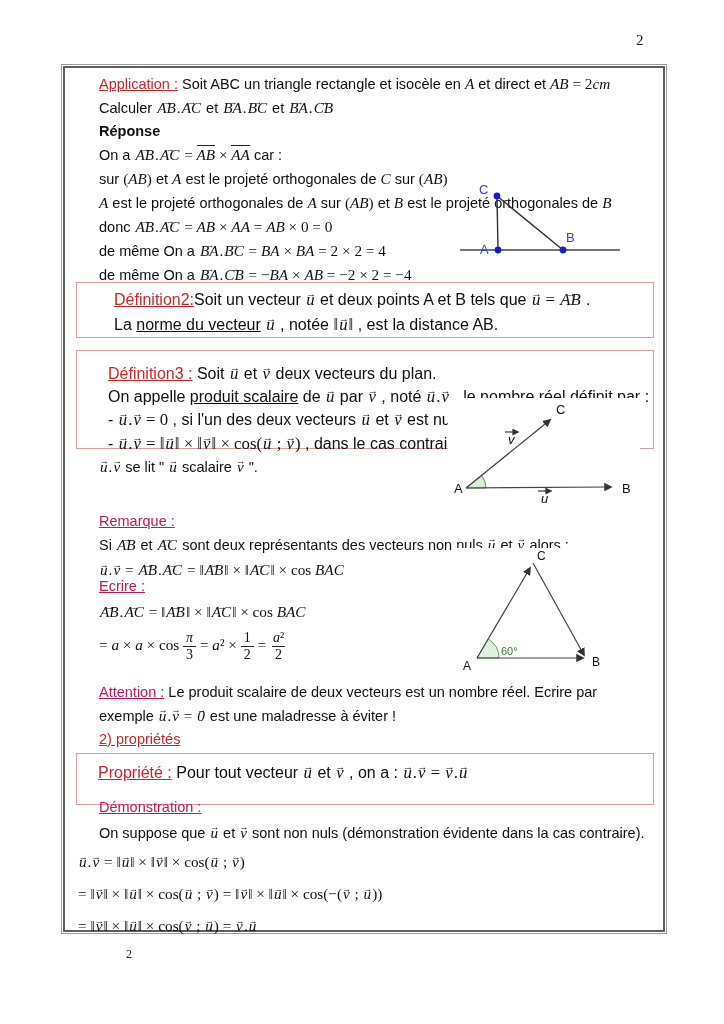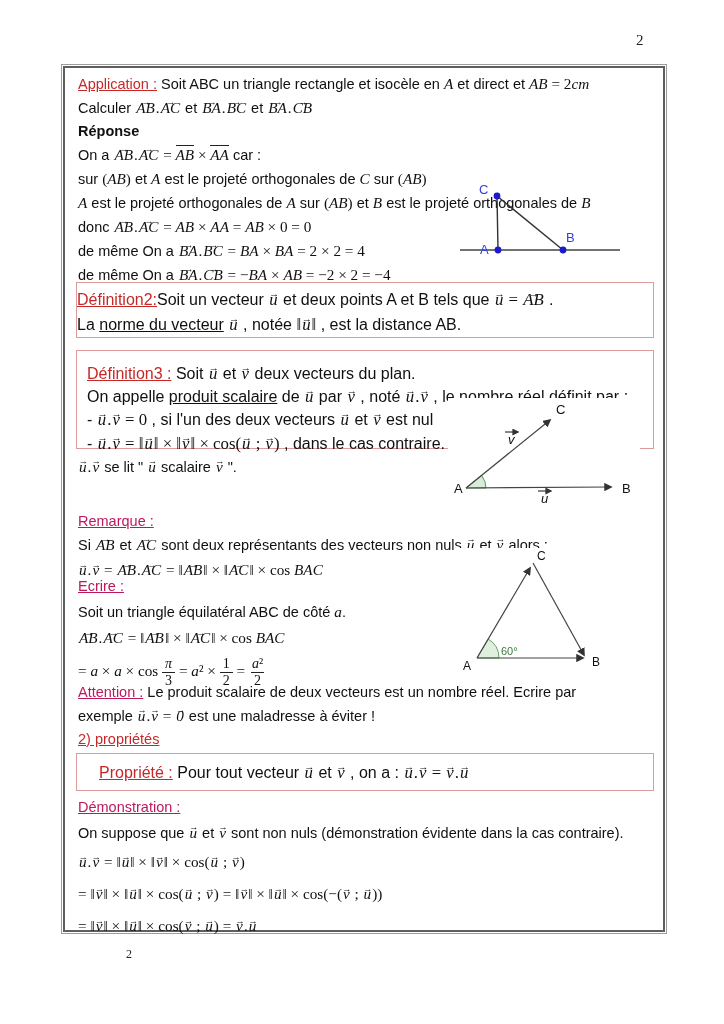--- a/index.html
+++ b/index.html
@@ -4,21 +4,21 @@
 <style>
   html,body{margin:0;padding:0;background:#ffffff;}
   .page{position:relative;width:724px;height:1024px;background:#fff;overflow:hidden;
         font-family:"Liberation Sans","DejaVu Sans",sans-serif;color:#101010;}
   .pagenum{position:absolute;font-family:"Liberation Serif","DejaVu Serif",serif;color:#222;}
   .pagenum.top{left:636px;top:32px;font-size:15px;}
   .pagenum.bottom{left:126px;top:947px;font-size:12px;}
   .frame{position:absolute;left:63px;top:66px;width:598px;height:862px;
          border:2px solid #5f5f5f;outline:1px solid #9c9c9c;outline-offset:1px;}
   .sec{position:absolute;left:78px;width:578px;font-size:14.5px;}
-  .ln{line-height:23px;white-space:nowrap;}
+  .ln{line-height:23px;white-space:nowrap;margin-left:21px;}
   .hr{color:#c62828;text-decoration:underline;}
   .hb{color:#be185d;text-decoration:underline;}
   .bold{font-weight:bold;}
   .rbox{position:absolute;border:1px solid #dc9a9a;background:#fff;box-sizing:border-box;}
   .math{font-family:"Liberation Serif","DejaVu Serif",serif;font-size:1.05em;}
   .ma{font-family:"Liberation Serif","DejaVu Serif",serif;font-style:italic;font-size:1.05em;}
   .mit{font-style:italic;}
   .und{text-decoration:underline;}
   .vec{position:relative;display:inline-block;font-style:italic;padding:0 1px;}
   .vec::before{content:"\2192";position:absolute;top:-0.60em;left:0;width:100%;
@@ -59,21 +59,21 @@
       <line x1="45" y1="16" x2="111" y2="70" stroke="#333" stroke-width="1.4"></line>
       <circle cx="46" cy="70" r="3.4" fill="#1a1acb"></circle>
       <circle cx="45" cy="16" r="3.4" fill="#1a1acb"></circle>
       <circle cx="111" cy="70" r="3.4" fill="#1a1acb"></circle>
       <text x="28" y="74" font-size="13" fill="#3344cc">A</text>
       <text x="27" y="14" font-size="13" fill="#3344cc">C</text>
       <text x="114" y="62" font-size="13" fill="#3344cc">B</text>
     </svg>
   </div>
 
-  <div class="rbox" style="left:76px;top:282px;width:578px;height:56px;padding:4px 0">
+  <div class="rbox" style="left:76px;top:282px;width:578px;height:56px;padding:4px 16px">
     <div class="ln" style="line-height:25px"><span class="hr">Définition2:</span><span>Soit un vecteur <span class="math"><span class="vec">u</span></span>  et deux points A et B tels que  <span class="math"><span class="vec">u</span> = <span class="vec">AB</span></span> .</span></div>
     <div class="ln" style="line-height:25px">La <span class="und">norme du vecteur</span> <span class="math"><span class="vec">u</span></span> , notée  <span class="math">‖<span class="vec">u</span>‖</span> , est la distance AB.</div>
   </div>
 
   <div class="rbox" style="left:76px;top:350px;width:578px;height:99px;padding:11px 10px">
     <div class="ln"><span class="hr">Définition3 :</span><span> Soit <span class="math"><span class="vec">u</span></span>  et <span class="math"><span class="vec">v</span></span>  deux vecteurs du plan.</span></div>
     <div class="ln">On appelle <span class="und">produit scalaire</span> de <span class="math"><span class="vec">u</span></span>  par <span class="math"><span class="vec">v</span></span> , noté  <span class="math"><span class="vec">u</span>.<span class="vec">v</span></span> , le nombre réel définit par :</div>
     <div class="ln">-  <span class="math"><span class="vec">u</span>.<span class="vec">v</span> = 0</span> , si l'un des deux vecteurs <span class="math"><span class="vec">u</span></span>  et <span class="math"><span class="vec">v</span></span>  est nul</div>
     <div class="ln" style="line-height:26px">-  <span class="math"><span class="vec">u</span>.<span class="vec">v</span> = ‖<span class="vec">u</span>‖ × ‖<span class="vec">v</span>‖ × cos(<span class="vec">u</span> ; <span class="vec">v</span>)</span> , dans le cas contraire.</div>
   </div>
@@ -102,21 +102,20 @@
   </div>
 
   <div class="sec" style="top:510px">
     <div class="ln"><span class="hb">Remarque :</span></div>
     <div class="ln">Si <span class="math"><span class="vec">AB</span></span>  et <span class="math"><span class="vec">AC</span></span>  sont deux représentants des vecteurs non nuls <span class="math"><span class="vec">u</span></span>  et <span class="math"><span class="vec">v</span></span>  alors :</div>
     <div class="ln" style="line-height:26px"><span class="math"><span class="vec">u</span>.<span class="vec">v</span> = <span class="vec">AB</span>.<span class="vec">AC</span> = ‖<span class="vec">AB</span>‖ × ‖<span class="vec">AC</span>‖ × cos <span class="mit">BAC</span></span></div>
   </div>
 
   <div class="sec" style="top:574px">
     <div class="ln" style="line-height:25px"><span class="hb">Ecrire :</span></div>
-    <div class="ln" style="line-height:25px">Soit un triangle équilatéral ABC de côté <span class="ma">a</span>.</div>
     <div class="ln" style="line-height:26px"><span class="math"><span class="vec">AB</span>.<span class="vec">AC</span> = ‖<span class="vec">AB</span>‖ × ‖<span class="vec">AC</span>‖ × cos <span class="mit">BAC</span></span></div>
     <div class="ln" style="line-height:40px"><span class="math">= <span class="mit">a</span> × <span class="mit">a</span> × cos <span class="frac">
             <span class="ft"><span class="mit">π</span></span>
             <span class="fb">3</span>
           </span> = <span class="mit">a</span>² × <span class="frac">
             <span class="ft">1</span>
             <span class="fb">2</span>
           </span> = <span class="frac">
             <span class="ft"><span class="mit">a</span>²</span>
             <span class="fb">2</span>
@@ -141,21 +140,21 @@
       <text x="46" y="107" font-size="11" fill="#3a7a3a">60°</text>
     </svg>
   </div>
 
   <div class="sec" style="top:681px">
     <div class="ln"><span class="hb">Attention :</span><span> Le produit scalaire de deux vecteurs est un nombre réel. Ecrire par</span></div>
     <div class="ln">exemple  <span class="math"><span class="vec">u</span>.<span class="vec">v</span> = <span class="vec">0</span></span>  est une maladresse à éviter !</div>
     <div class="ln"><span class="hr">2) propriétés</span></div>
   </div>
 
-  <div class="rbox" style="left:76px;top:753px;width:578px;height:38px;padding:7px 22px">
+  <div class="rbox" style="left:76px;top:753px;width:578px;height:52px;padding:7px 0">
     <div class="ln"><span class="hr">Propriété :</span><span> Pour tout vecteur <span class="math"><span class="vec">u</span></span>  et <span class="math"><span class="vec">v</span></span> , on a :  <span class="math"><span class="vec">u</span>.<span class="vec">v</span> = <span class="vec">v</span>.<span class="vec">u</span></span></span></div>
   </div>
 
   <div class="sec" style="top:795px">
     <div class="ln" style="line-height:25px"><span class="hb">Démonstration :</span></div>
     <div class="ln" style="line-height:25px">On suppose que <span class="math"><span class="vec">u</span></span>  et <span class="math"><span class="vec">v</span></span>  sont non nuls (démonstration évidente dans la cas contraire).</div>
     <div class="mathline"><span class="math"><span class="vec">u</span>.<span class="vec">v</span> = ‖<span class="vec">u</span>‖ × ‖<span class="vec">v</span>‖ × cos(<span class="vec">u</span> ; <span class="vec">v</span>)</span></div>
     <div class="mathline"><span class="math">= ‖<span class="vec">v</span>‖ × ‖<span class="vec">u</span>‖ × cos(<span class="vec">u</span> ; <span class="vec">v</span>) = ‖<span class="vec">v</span>‖ × ‖<span class="vec">u</span>‖ × cos(−(<span class="vec">v</span> ; <span class="vec">u</span>))</span></div>
     <div class="mathline"><span class="math">= ‖<span class="vec">v</span>‖ × ‖<span class="vec">u</span>‖ × cos(<span class="vec">v</span> ; <span class="vec">u</span>) = <span class="vec">v</span>.<span class="vec">u</span></span></div>
   </div>

